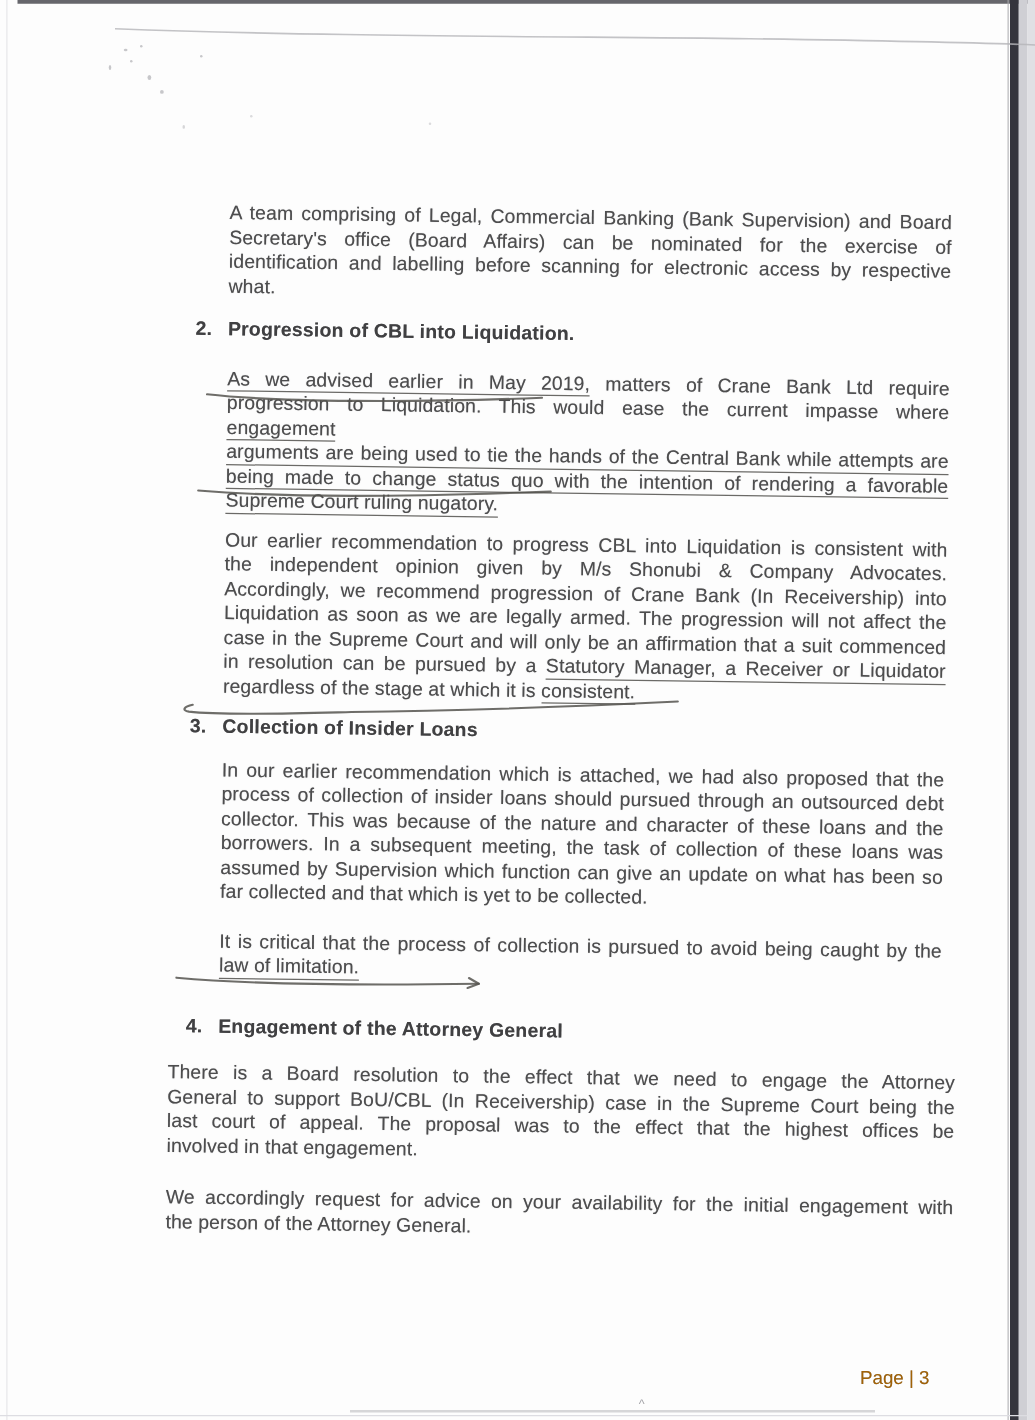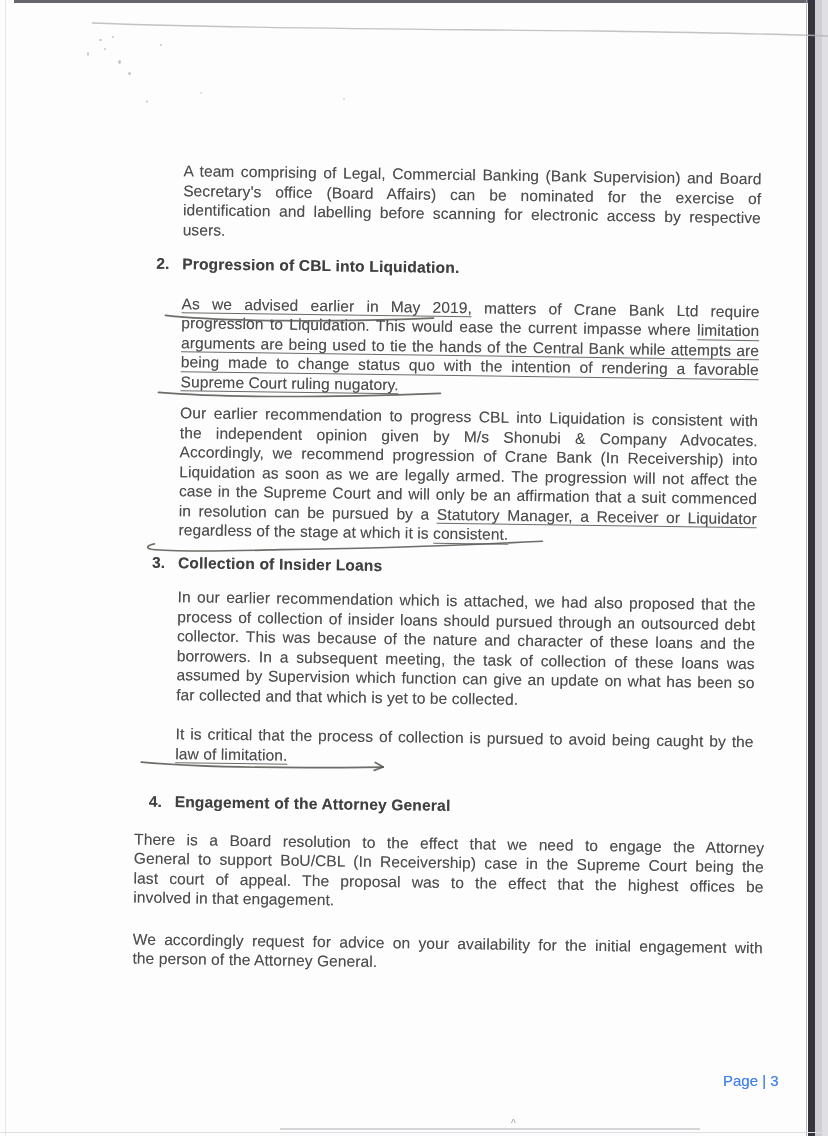--- a/index.html
+++ b/index.html
@@ -35,21 +35,21 @@
   .line{text-align:justify;text-align-last:justify;}
   .line.last{text-align-last:left;}
   .useg{border-bottom:1.5px solid #6b6a67;padding-bottom:.5px;}
   .heading{
     display:flex;font-weight:bold;font-size:15.5px;line-height:19.5px;color:#404042;
     letter-spacing:.2px;text-shadow:0 0 .5px rgba(64,64,66,.5);
   }
   .hnum{width:26px;flex:0 0 26px;}
   svg.pen{position:absolute;left:-40px;top:0;overflow:visible;pointer-events:none;}
   svg.pen path{fill:none;stroke:#55544f;stroke-width:1.7;stroke-linecap:round;opacity:.85;}
-  .page-number{position:absolute;left:688px;top:1072px;font-size:15px;color:#3b82f6;text-shadow:0 0 .5px rgba(88,88,92,.5);margin-left:35px;}
+  .page-number{position:absolute;left:688px;top:1094px;font-size:15px;color:#a16207;text-shadow:0 0 .5px rgba(88,88,92,.5);}
 </style>
 </head>
 <body>
 
 <div class="page">
 
   <div class="edge-top"></div>
   <div class="edge-left"></div>
   <div class="edge-right-thin"></div>
   <div class="edge-right-dark"></div>
@@ -75,35 +75,35 @@
     <i class="speck" style="left:343px;top:98px;width:2px;height:2px;opacity:.35;"></i>
     <i class="speck" style="left:146px;top:100px;width:2px;height:3px;opacity:.4;"></i>
   </div>
 
   <div class="content">
 
     <div class="para indent" style="margin-bottom:15px">
         <div class="line"><span>A team comprising of Legal, Commercial Banking (Bank Supervision) and Board</span></div>
         <div class="line"><span>Secretary's office (Board Affairs) can be nominated for the exercise of</span></div>
         <div class="line"><span>identification and labelling before scanning for electronic access by respective</span></div>
-        <div class="line last"><span>users.</span></div>
+        <div class="line last"><span>what.</span></div>
       </div>
 
     <div class="heading" style="margin-bottom:20px">
       <span class="hnum">2.</span>
       <span class="htitle">Progression of CBL into Liquidation.</span>
     </div>
 
     <div class="para indent" style="margin-bottom:12px">
       <svg class="pen" width="720" height="130" viewBox="0 0 720 130">
         <path d="M 24,21.5 C 80,27 190,26 292,20.5"></path>
         <path d="M 18,98.5 C 90,103.5 180,101.5 300,95.5"></path>
       </svg>
     <div class="line"><span class="useg">As we advised earlier in May 2019,</span><span> matters of Crane Bank Ltd require</span></div>
-        <div class="line"><span>progression to Liquidation. This would ease the current impasse where </span><span class="useg">limitation</span></div>
+        <div class="line"><span>progression to Liquidation. This would ease the current impasse where </span><span class="useg">engagement</span></div>
         <div class="line"><span class="useg">arguments are being used to tie the hands of the Central Bank while attempts are</span></div>
         <div class="line"><span class="useg">being made to change status quo with the intention of rendering a favorable</span></div>
         <div class="line last"><span class="useg">Supreme Court ruling nugatory.</span></div>
       </div>
 
     <div class="para indent" style="margin-bottom:13px">
       <svg class="pen" width="720" height="160" viewBox="0 0 720 160">
         <path d="M 16,141 c -7,1.5 -9,4.5 -3,5.5 c 28,3 92,0 130,-1.5 C 250,142.5 340,137 404,133"></path>
       </svg>
     <div class="line"><span>Our earlier recommendation to progress CBL into Liquidation is consistent with</span></div>

